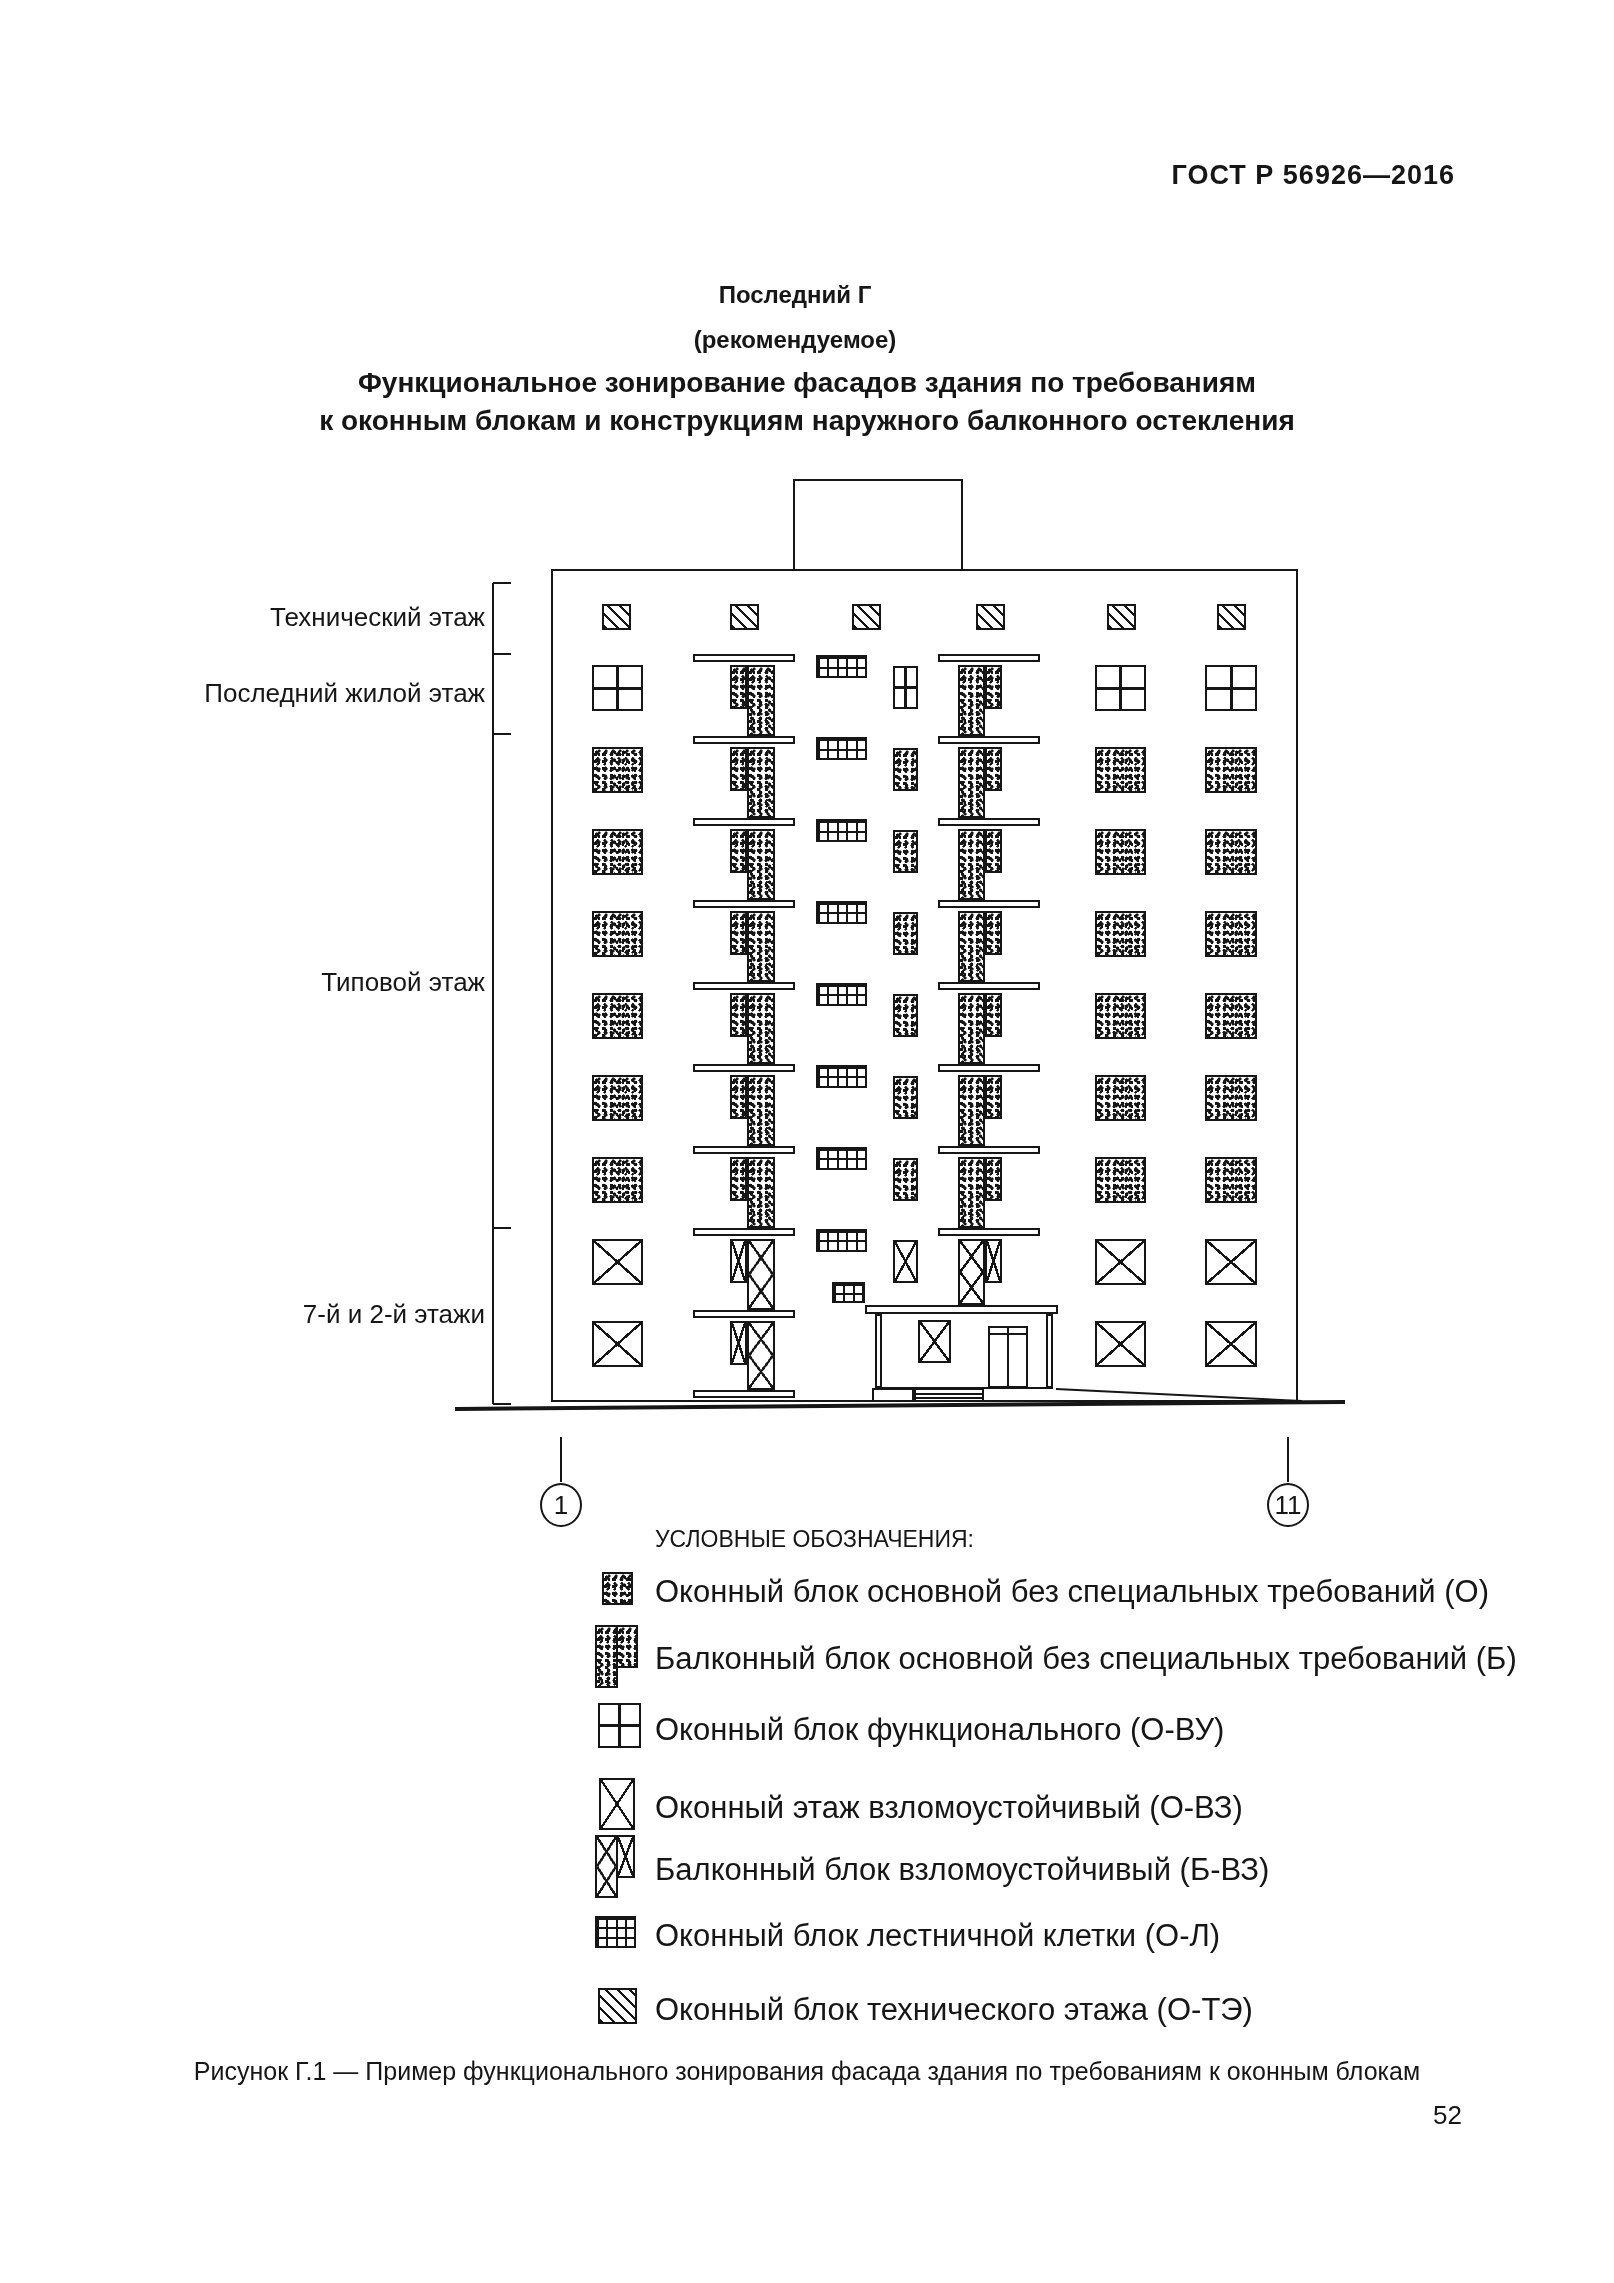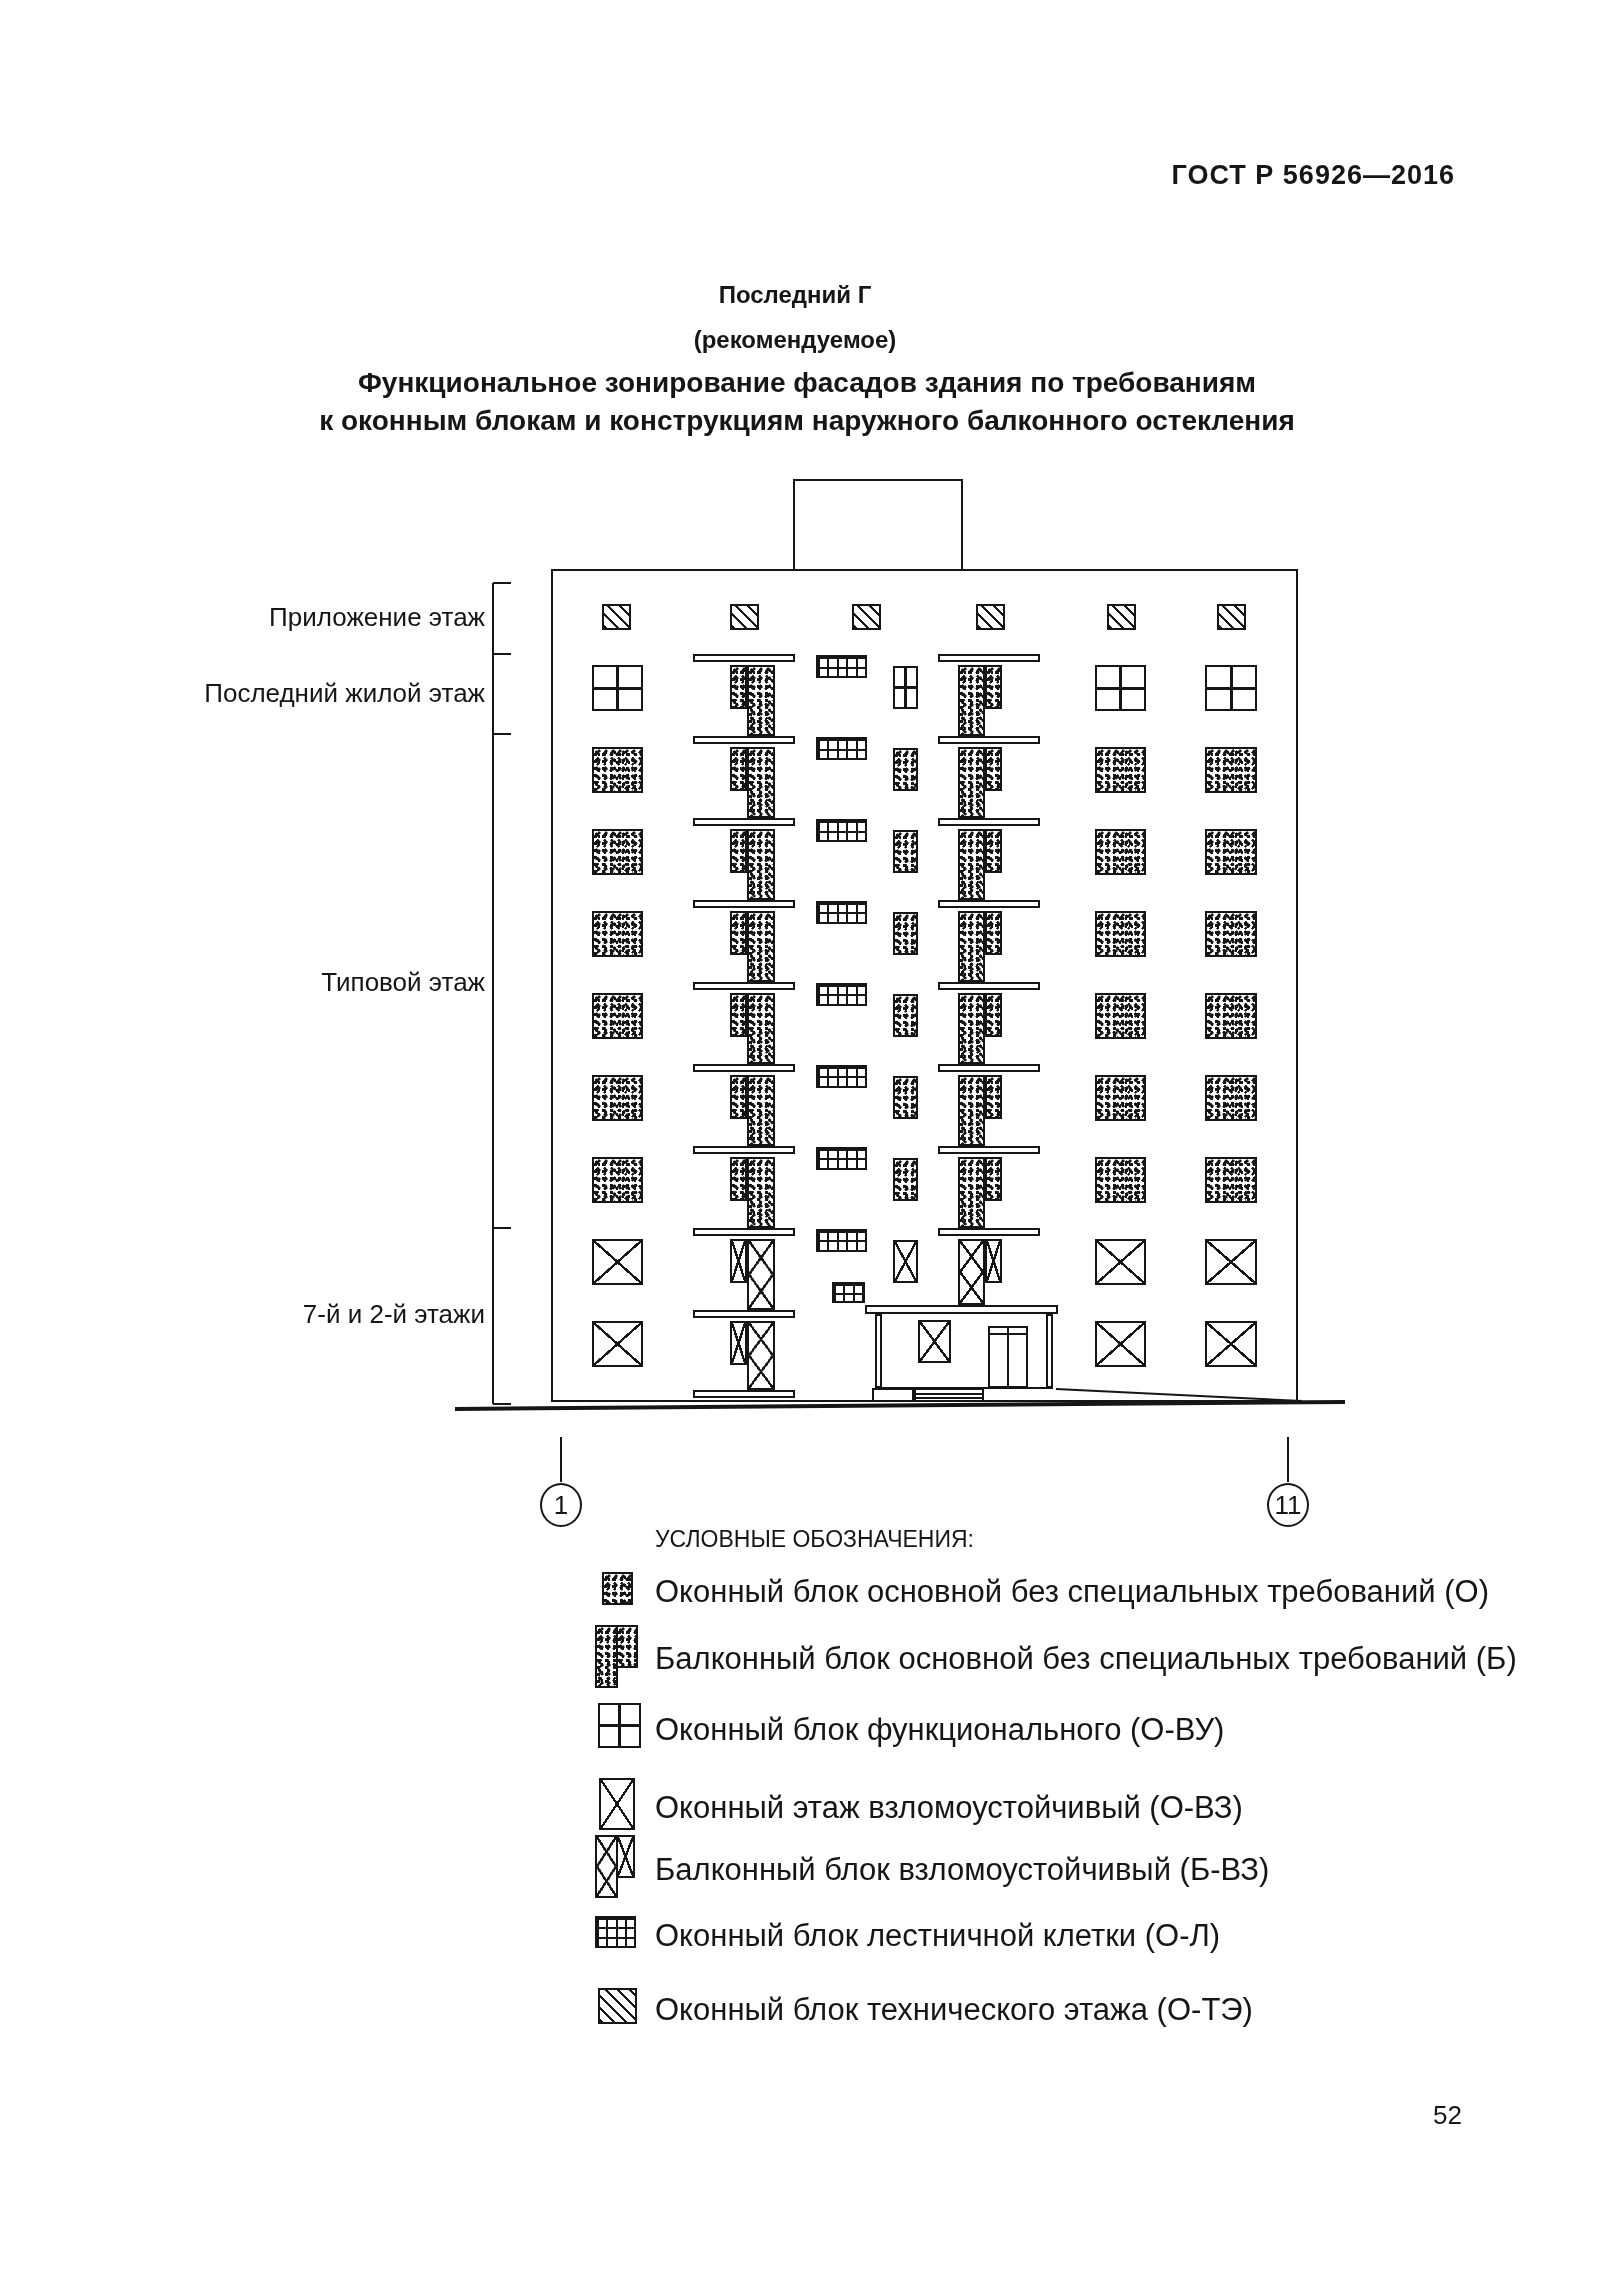--- a/index.html
+++ b/index.html
@@ -76,21 +76,21 @@
   <div class="abs appendix">
     <span style="display:block">Последний Г</span>
     <span style="display:block">(рекомендуемое)</span>
   </div>
 
   <div class="abs fig-title">
     <span style="display:block">Функциональное зонирование фасадов здания по требованиям</span>
     <span style="display:block">к оконным блокам и конструкциям наружного балконного остекления</span>
   </div>
 
-  <div class="abs floor-label" style="top:602px">Приложение этаж</div>
+  <div class="abs floor-label" style="top:602px">Технический этаж</div>
   <div class="abs floor-label" style="top:678px">Последний жилой этаж</div>
   <div class="abs floor-label" style="top:967px">Типовой этаж</div>
   <div class="abs floor-label" style="top:1299px">7-й и 2-й этажи</div>
 
   <div id="facade" class="abs" style="left:0;top:0;width:1614px;height:2283px">
       <div class="fw b25" style="left: 793px; top: 479px; width: 170px; height: 92px;"></div>
       <div class="fw b25" style="left: 551px; top: 569px; width: 747px; height: 833px;"></div>
       <div class="fw hat" style="left: 602px; top: 604px; width: 29px; height: 26px;"></div>
       <div class="fw hat" style="left: 730px; top: 604px; width: 29px; height: 26px;"></div>
       <div class="fw hat" style="left: 852px; top: 604px; width: 29px; height: 26px;"></div>
@@ -232,14 +232,15 @@
   <div class="fw x2" style="left:595px;top:1835px;width:23px;height:63px"></div>
   <div class="fw xpat" style="left:616px;top:1835px;width:19px;height:43px"></div>
   <div class="legend-label" style="top:1852px">Балконный блок взломоустойчивый (Б-ВЗ)</div>
 
   <div class="fw olgrid" style="left:595px;top:1916px;width:41px;height:32px"></div>
   <div class="legend-label" style="top:1918px">Оконный блок лестничной клетки (О-Л)</div>
 
   <div class="fw hat" style="left:598px;top:1988px;width:39px;height:36px"></div>
   <div class="legend-label" style="top:1992px">Оконный блок технического этажа (О-ТЭ)</div>
 
+  <div class="abs caption">Рисунок Г.1  —  Пример функционального зонирования фасада здания по требованиям к оконным блокам</div>
   <div class="abs page-num">52</div>
 </div>
 
 </body></html>

